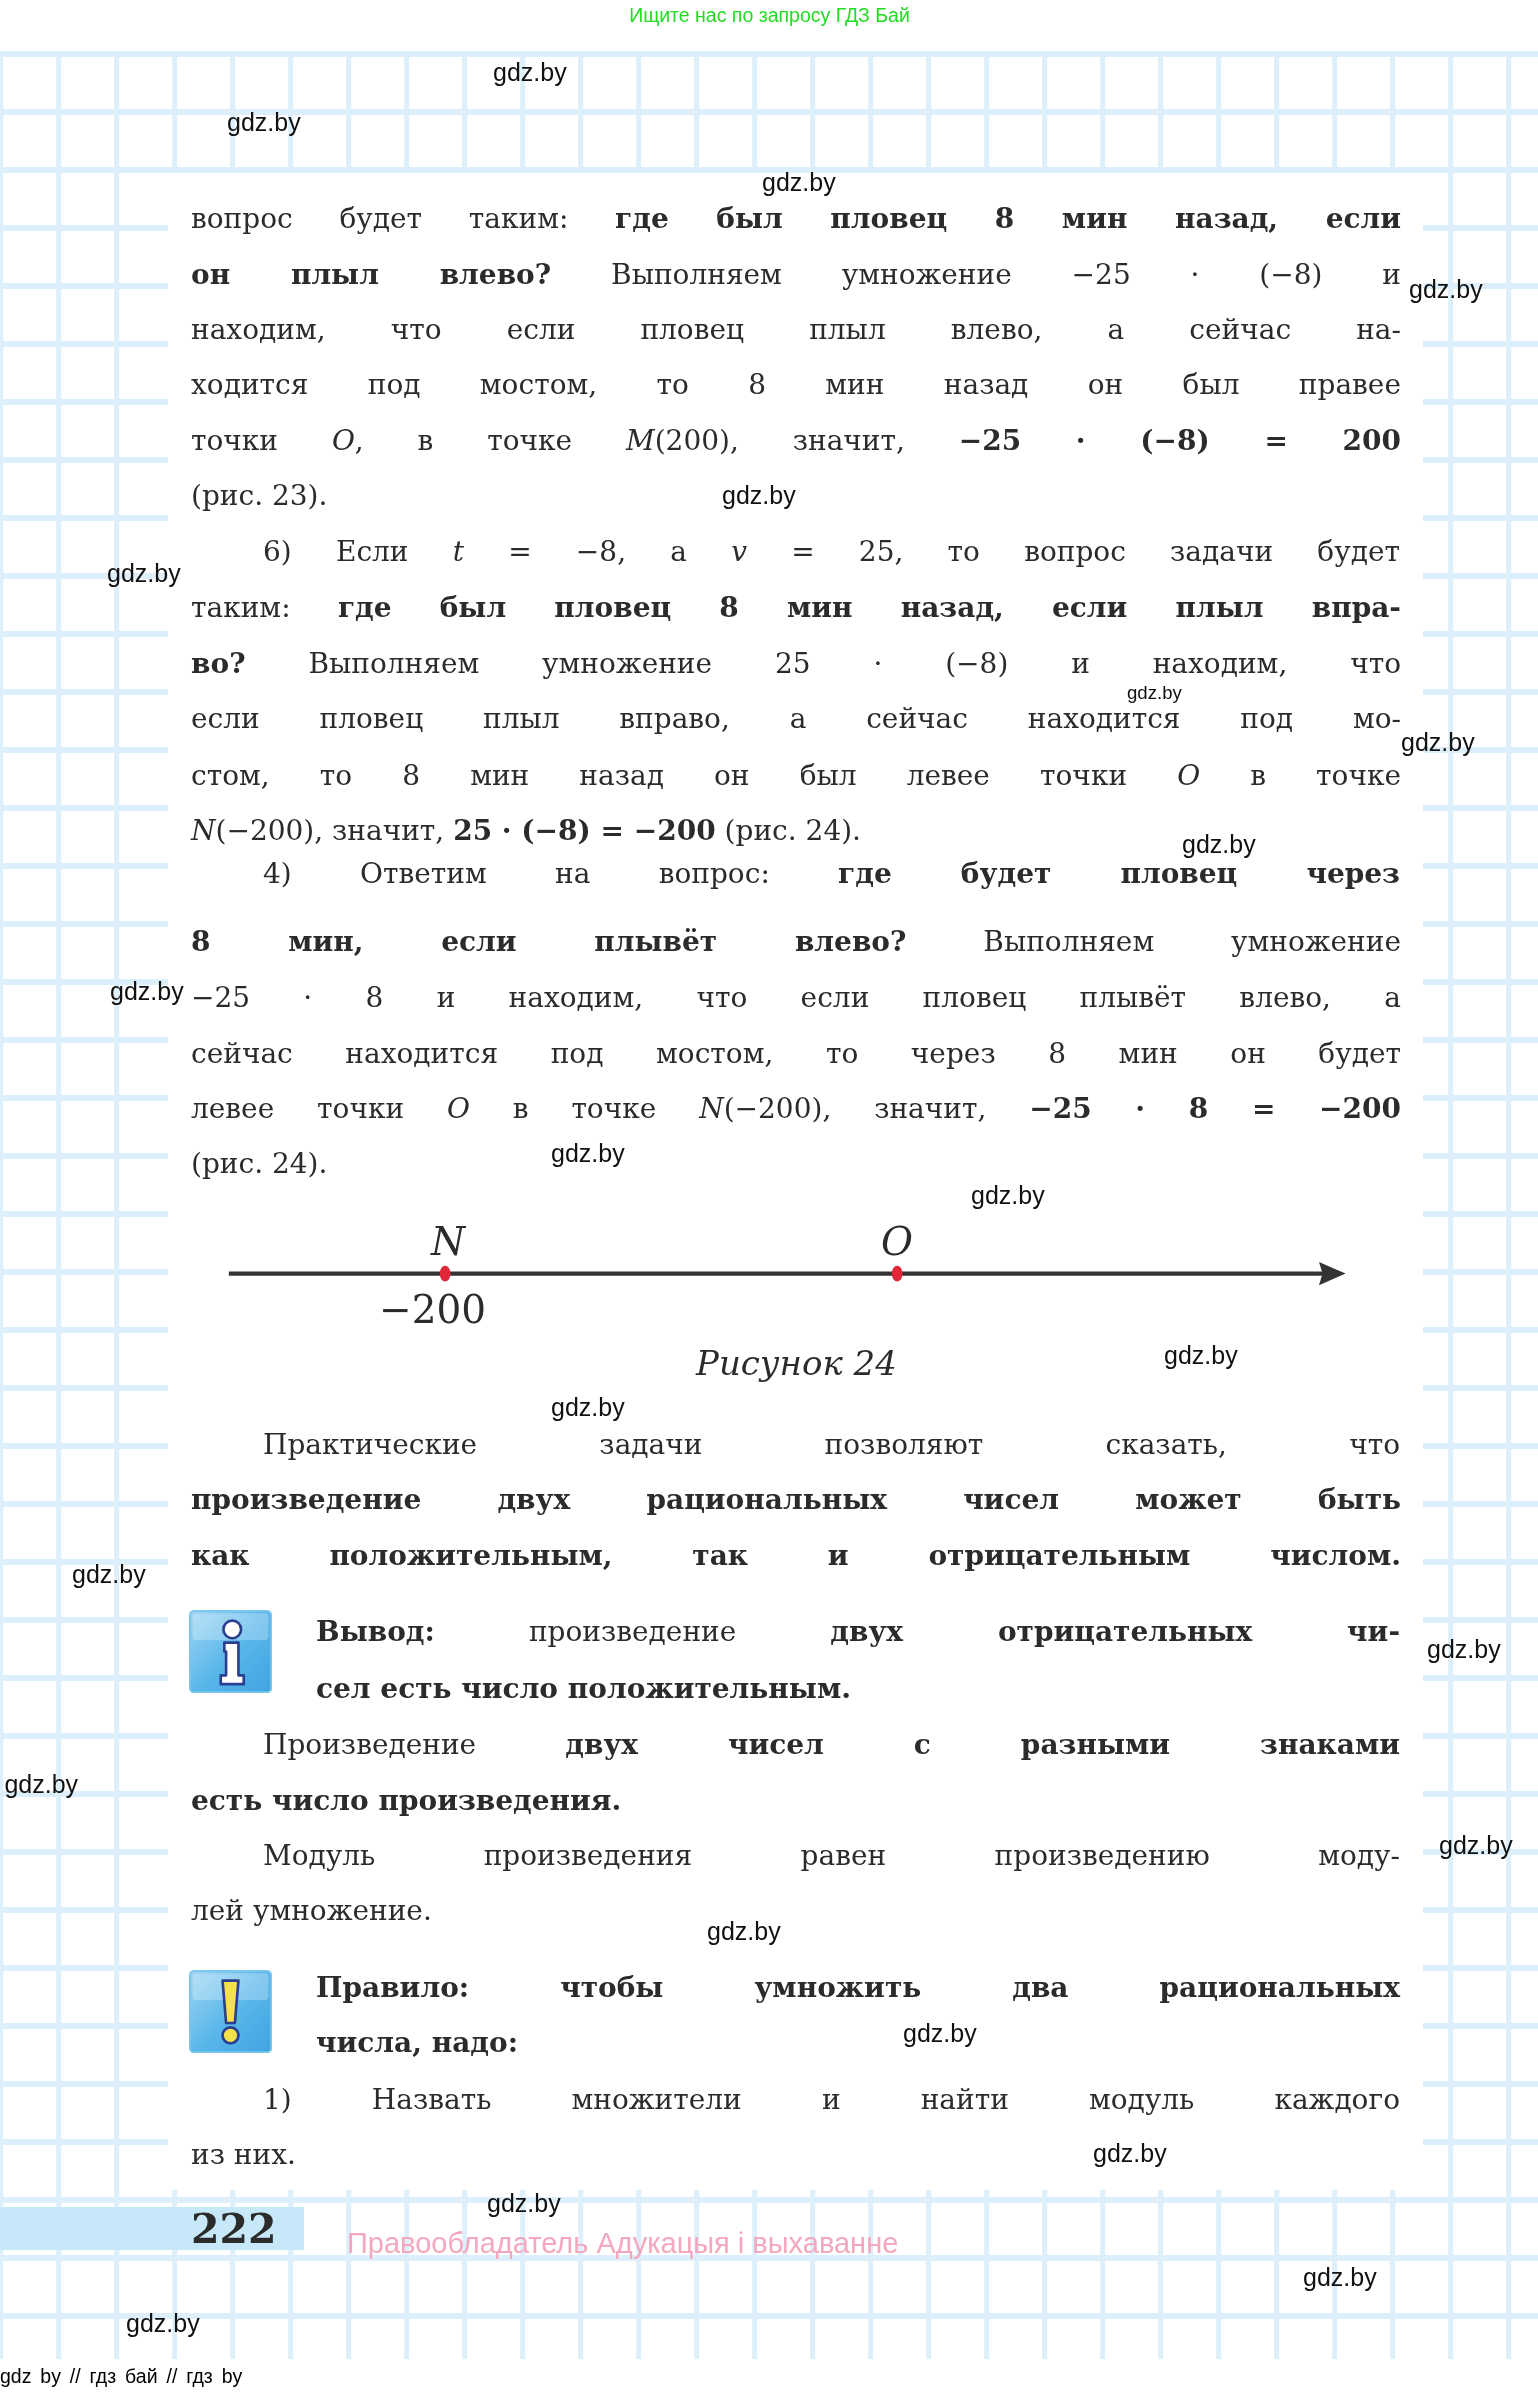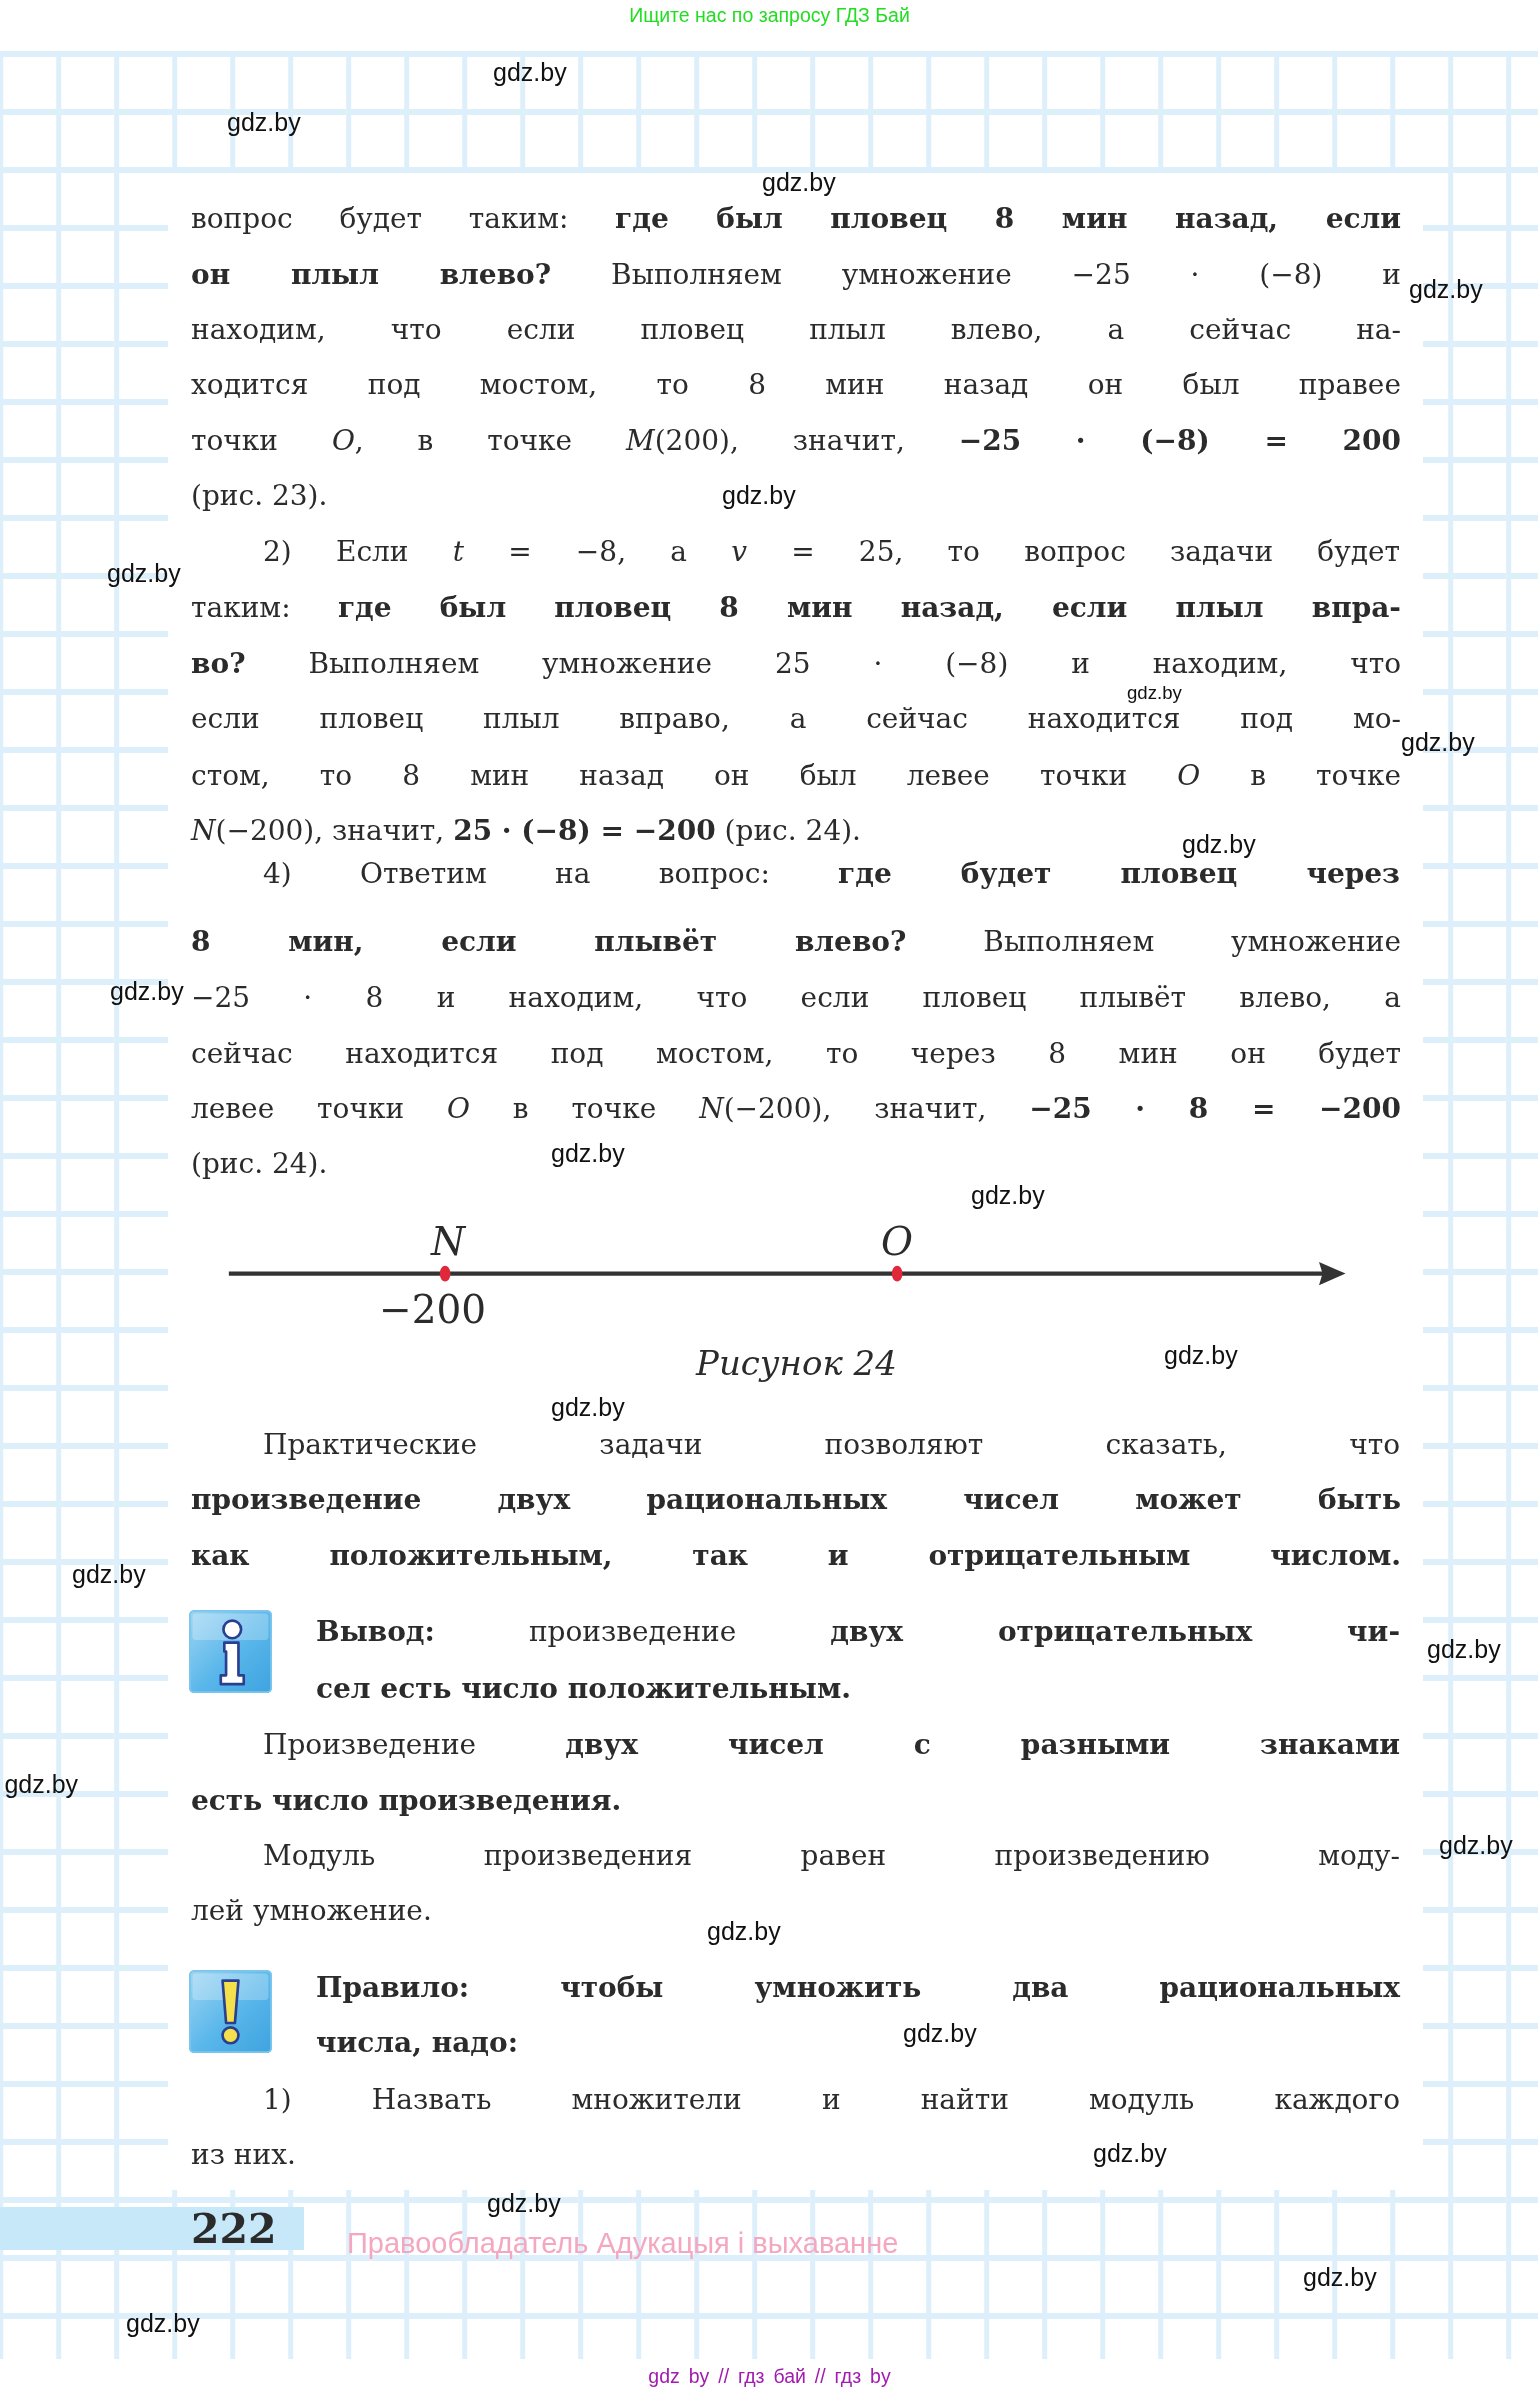--- a/index.html
+++ b/index.html
@@ -20,22 +20,22 @@
   }
   .panel {
     position: absolute; left: 168px; top: 173px; width: 1255px; height: 2017px;
     background: #ffffff;
   }
   .top-banner {
     position: absolute; left: 0; top: 3.5px; width: 1539px; text-align: center;
     font-family: "Liberation Sans", sans-serif; font-size: 19.5px; color: #22dd22;
   }
   .footer {
-    position: absolute; left: 0; top: 2365px; width: 1539px; text-align: center;
-    font-family: "Liberation Sans", sans-serif; font-size: 19.5px; color: #a21caf;
+    position: absolute; left: 0; top: 2365px; width: 1539px; text-align: left;
+    font-family: "Liberation Sans", sans-serif; font-size: 19.5px; color: #000000;
     word-spacing: 3.5px;
   }
   .line {
     position: absolute; left: 191px; width: 1210px; height: 55px;
     font-size: 28px; line-height: 55px; white-space: nowrap;
     text-align: justify; text-align-last: justify;
   }
   .line.last { text-align-last: left; }
   .line.indent { left: 263px; width: 1137px; }
   .line.icontext { left: 316px; width: 1084px; }
@@ -78,21 +78,21 @@
 <div class="grid"></div>
 <div class="panel"></div>
 
 <div class="line" style="top:191px"><span>вопрос будет таким: </span><b>где был пловец 8 мин назад, если</b></div>
 <div class="line" style="top:247px"><b>он плыл влево?</b><span> Выполняем умножение −25 · (−8) и</span></div>
 <div class="line" style="top:302px"><span>находим, что если пловец плыл влево, а сейчас на-</span></div>
 <div class="line" style="top:357px"><span>ходится под мостом, то 8 мин назад он был правее</span></div>
 <div class="line" style="top:413px"><span>точки </span><i>O</i><span>, в точке </span><i>M</i><span>(200), значит, </span><b>−25 · (−8) = 200</b></div>
 <div class="line last" style="top:468px"><span>(рис. 23).</span></div>
 
-<div class="line indent" style="top:524px"><span>2) Если </span><i>t</i><span> = −8, а </span><i>v</i><span> = 25, то вопрос задачи будет</span></div>
+<div class="line indent" style="top:524px"><span>6) Если </span><i>t</i><span> = −8, а </span><i>v</i><span> = 25, то вопрос задачи будет</span></div>
 <div class="line" style="top:580px"><span>таким: </span><b>где был пловец 8 мин назад, если плыл впра-</b></div>
 <div class="line" style="top:636px"><b>во?</b><span> Выполняем умножение 25 · (−8) и находим, что</span></div>
 <div class="line" style="top:691px"><span>если пловец плыл вправо, а сейчас находится под мо-</span></div>
 <div class="line" style="top:748px"><span>стом, то 8 мин назад он был левее точки </span><i>O</i><span> в точке</span></div>
 <div class="line last" style="top:803px"><i>N</i><span>(−200), значит, </span><b>25 · (−8) = −200</b><span> (рис. 24).</span></div>
 
 <div class="line indent" style="top:846px"><span>4) Ответим на вопрос: </span><b>где будет пловец через</b></div>
 <div class="line" style="top:914px"><b>8 мин, если плывёт влево?</b><span> Выполняем умножение</span></div>
 <div class="line" style="top:970px"><span>−25 · 8 и находим, что если пловец плывёт влево, а</span></div>
 <div class="line" style="top:1026px"><span>сейчас находится под мостом, то через 8 мин он будет</span></div>

